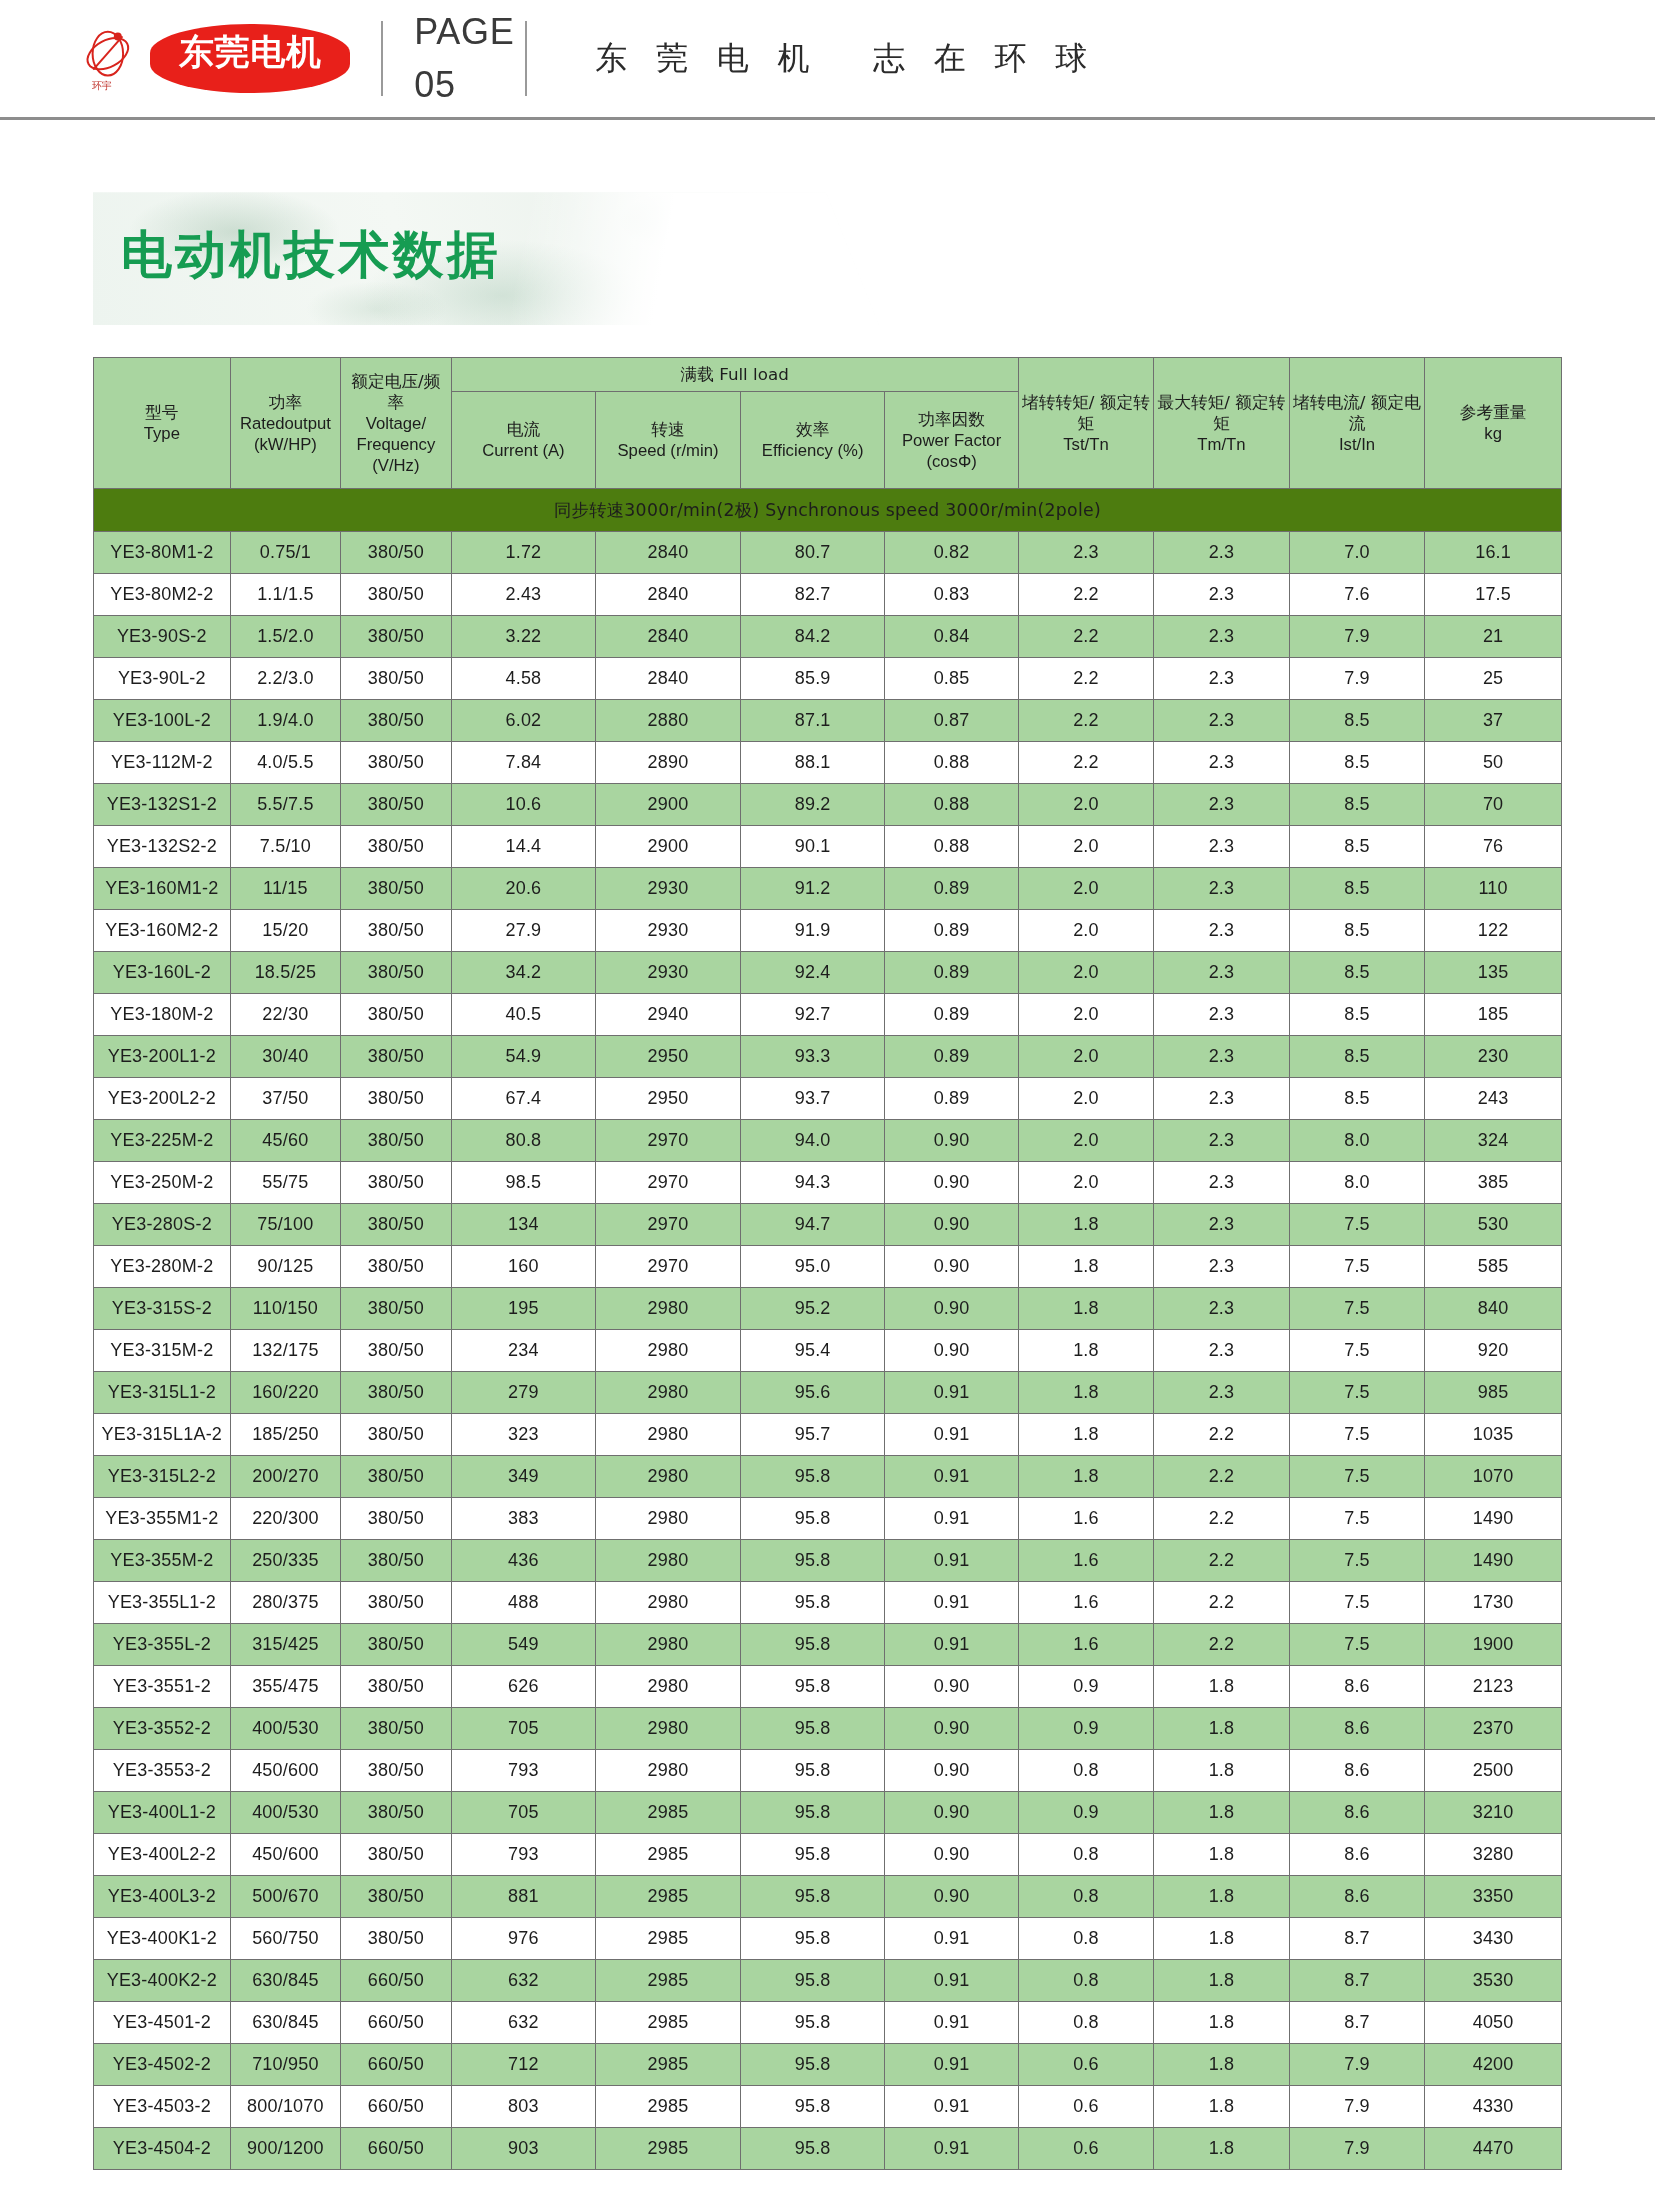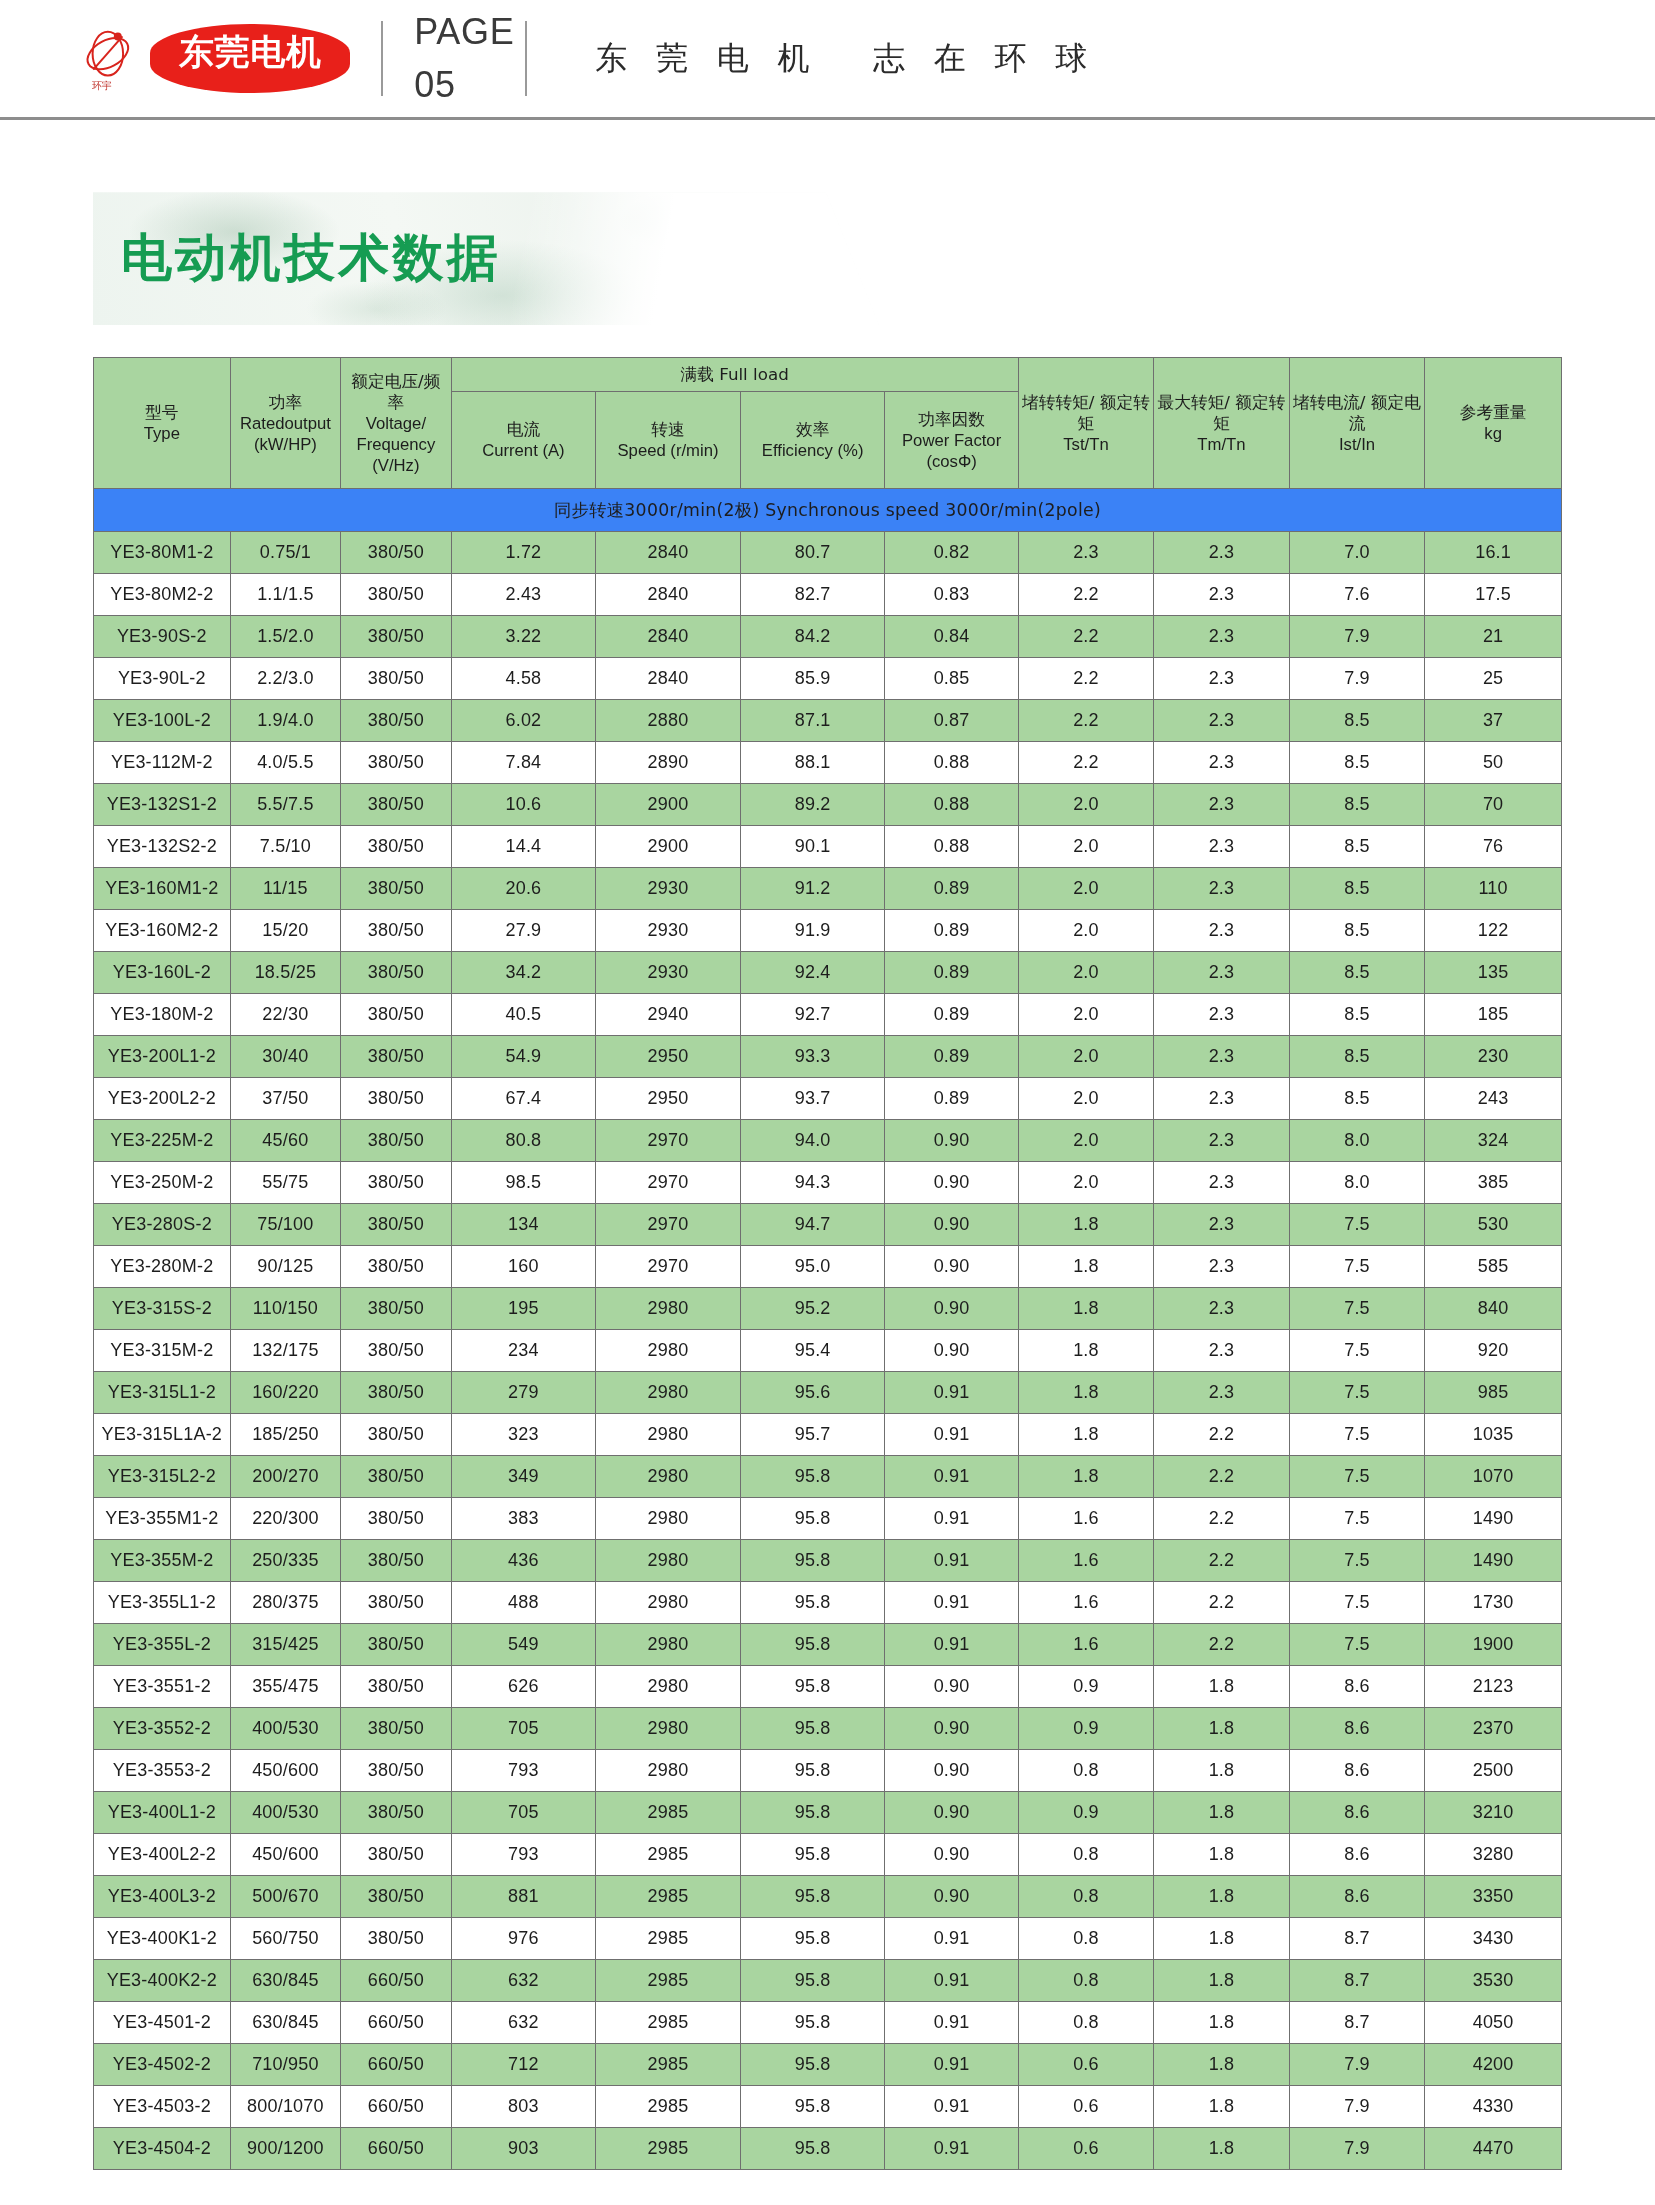--- a/index.html
+++ b/index.html
@@ -106,21 +106,21 @@
       radial-gradient(ellipse 100px 40px at 36% 88%, rgba(130,175,145,0.20), rgba(255,255,255,0) 70%),
       linear-gradient(75deg, #edf4ef 0%, #f4f8f4 40%, #eef4ef 62%, #ffffff 100%);
     clip-path: polygon(0 0, 733px 0, 786px 133px, 0 133px);
   }
   .title-cn {
     font-size: 51px;
     font-weight: bold;
     color: #169c52;
     letter-spacing: 3.3px;
     line-height: 1.12;
-    font-family: Liberation Serif, serif;
+    font-family: Liberation Mono, monospace;
   }
   .title-en {
     font-size: 31px;
     color: #3aa96b;
     letter-spacing: 1.7px;
     margin-top: 6.7px;
     font-family: "Liberation Sans", sans-serif;
   }
 
   
@@ -149,21 +149,21 @@
     font-family: "DejaVu Sans", sans-serif;
   }
   table.data thead th .en {
     font-family: "Liberation Sans", sans-serif;
   }
   .hdr-tall { height: 131px; }
   .hdr-group { height: 28px; }
   .hdr-sub { height: 87px; }
 
   tr.section-row td {
-    background: #3b82f6;
+    background: #4d7c0f;
     height: 43px;
     font-size: 17.3px;
     letter-spacing: 0.3px;
     font-family: "DejaVu Sans", sans-serif;
     color: #1d1d1d;
   }
 
   tbody tr.row td {
     height: 42px;
     font-size: 18px;

